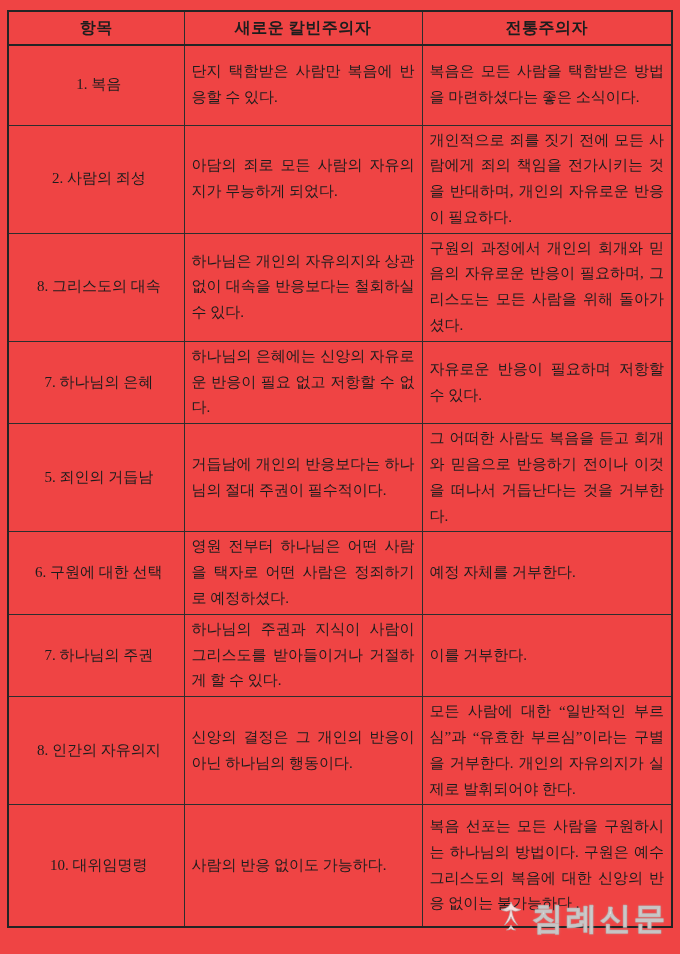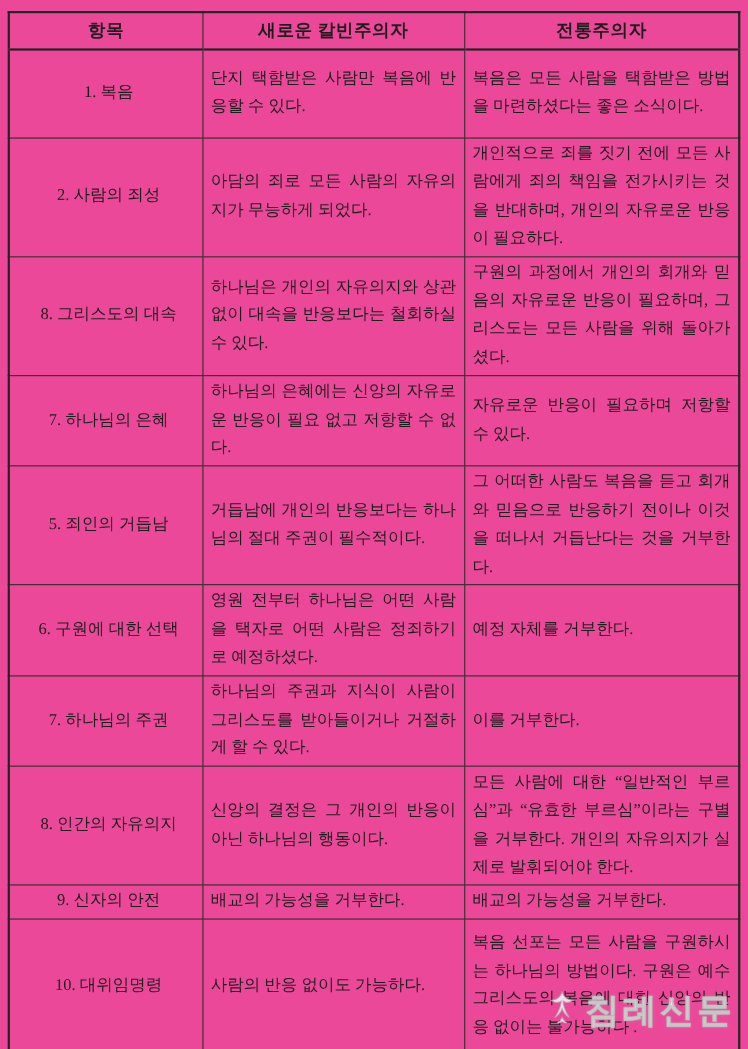--- a/index.html
+++ b/index.html
@@ -10,21 +10,21 @@
     width: 680px;
     height: 954px;
     background: #ffffff;
     font-family: "Liberation Serif", "DejaVu Serif", serif;
     position: relative;
     overflow: hidden;
   }
   .page {
     position: absolute;
     inset: 0;
-    background: #ec4899;
+    background: #ef4444;
   }
   table.cmp {
     position: absolute;
     left: 7px;
     top: 10px;
     width: 664px;
     border-collapse: collapse;
     table-layout: fixed;
     border: 2px solid #242424;
   }
@@ -153,25 +153,20 @@
       <tr class="r6">
         <td class="item">7. 하나님의 주권</td>
         <td class="body">하나님의 주권과 지식이 사람이 그리스도를 받아들이거나 거절하게 할 수 있다.</td>
         <td class="body">이를 거부한다.</td>
       </tr>
       <tr class="r7">
         <td class="item">8. 인간의 자유의지</td>
         <td class="body">신앙의 결정은 그 개인의 반응이 아닌 하나님의 행동이다.</td>
         <td class="body">모든 사람에 대한 “일반적인 부르심”과 “유효한 부르심”이라는 구별을 거부한다. 개인의 자유의지가 실제로 발휘되어야 한다.</td>
       </tr>
-      <tr class="r8">
-        <td class="item">9. 신자의 안전</td>
-        <td class="body">배교의 가능성을 거부한다.</td>
-        <td class="body">배교의 가능성을 거부한다.</td>
-      </tr>
       <tr class="r9">
         <td class="item">10. 대위임명령</td>
         <td class="body">사람의 반응 없이도 가능하다.</td>
         <td class="body">복음 선포는 모든 사람을 구원하시는 하나님의 방법이다. 구원은 예수 그리스도의 복음에 대한 신앙의 반응 없이는 불가능하다 .</td>
       </tr>
     </tbody>
   </table>
 
   <div class="watermark">
     <span class="wm-logo">

